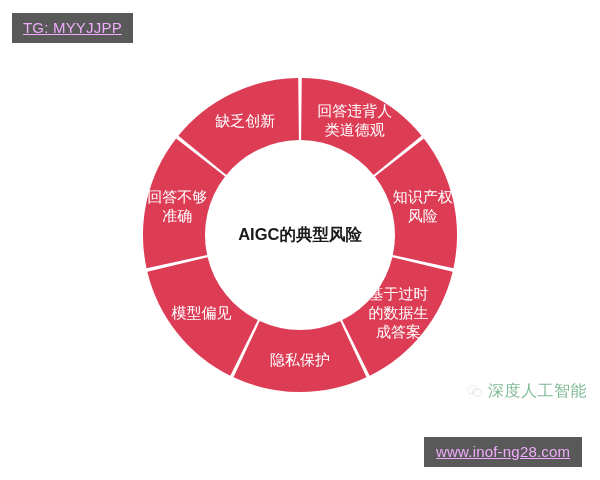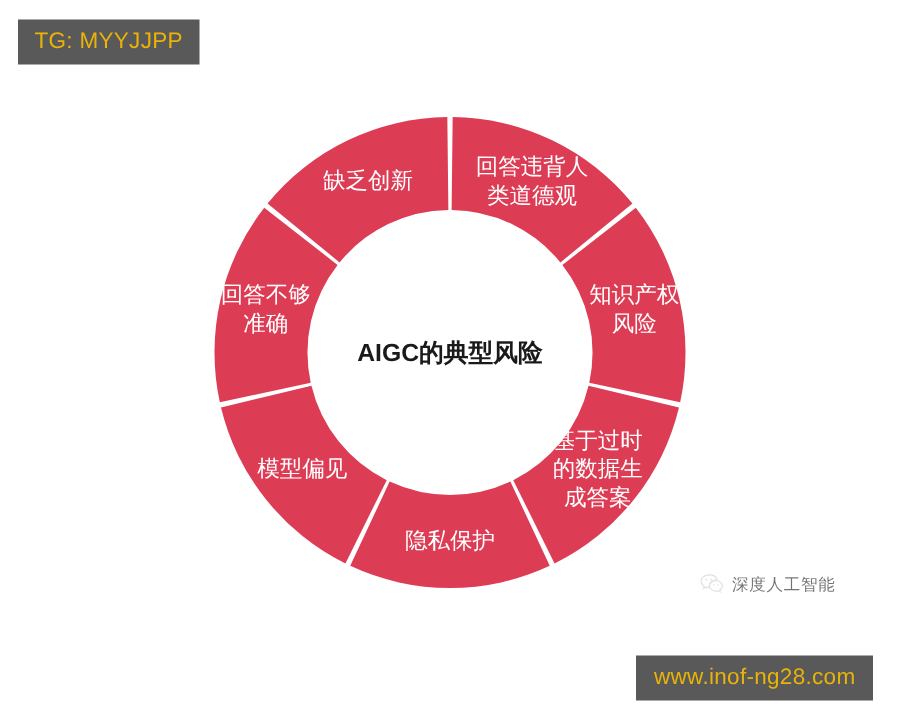--- a/index.html
+++ b/index.html
@@ -20,26 +20,27 @@
     left: 0;
     top: 0;
     width: 600px;
     height: 480px;
   }
 
   
   .badge {
     position: absolute;
     background: #595959;
-    color: #eab308;
+    color: #f0abfc;
     font-size: 15px;
     line-height: 1;
     padding: 7px 11px 8px 11px;
     letter-spacing: 0.2px;
     white-space: nowrap;
+    text-decoration: underline;
   }
   #tg-badge {
     left: 12px;
     top: 13px;
   }
   #site-badge {
     left: 424px;
     top: 437px;
     font-size: 15px;
     padding: 7px 12px 8px 12px;
@@ -49,22 +50,22 @@
   #watermark {
     position: absolute;
     left: 466px;
     top: 381px;
     display: flex;
     align-items: center;
     gap: 5px;
     opacity: 0.55;
   }
   #watermark .wm-text {
-    font-size: 11px;
-    color: #000000;
+    font-size: 16px;
+    color: #15803d;
     letter-spacing: 0.5px;
     white-space: nowrap;
   }
   #watermark .wm-icon {
     width: 17px;
     height: 17px;
     display: block;
   }
 
   

